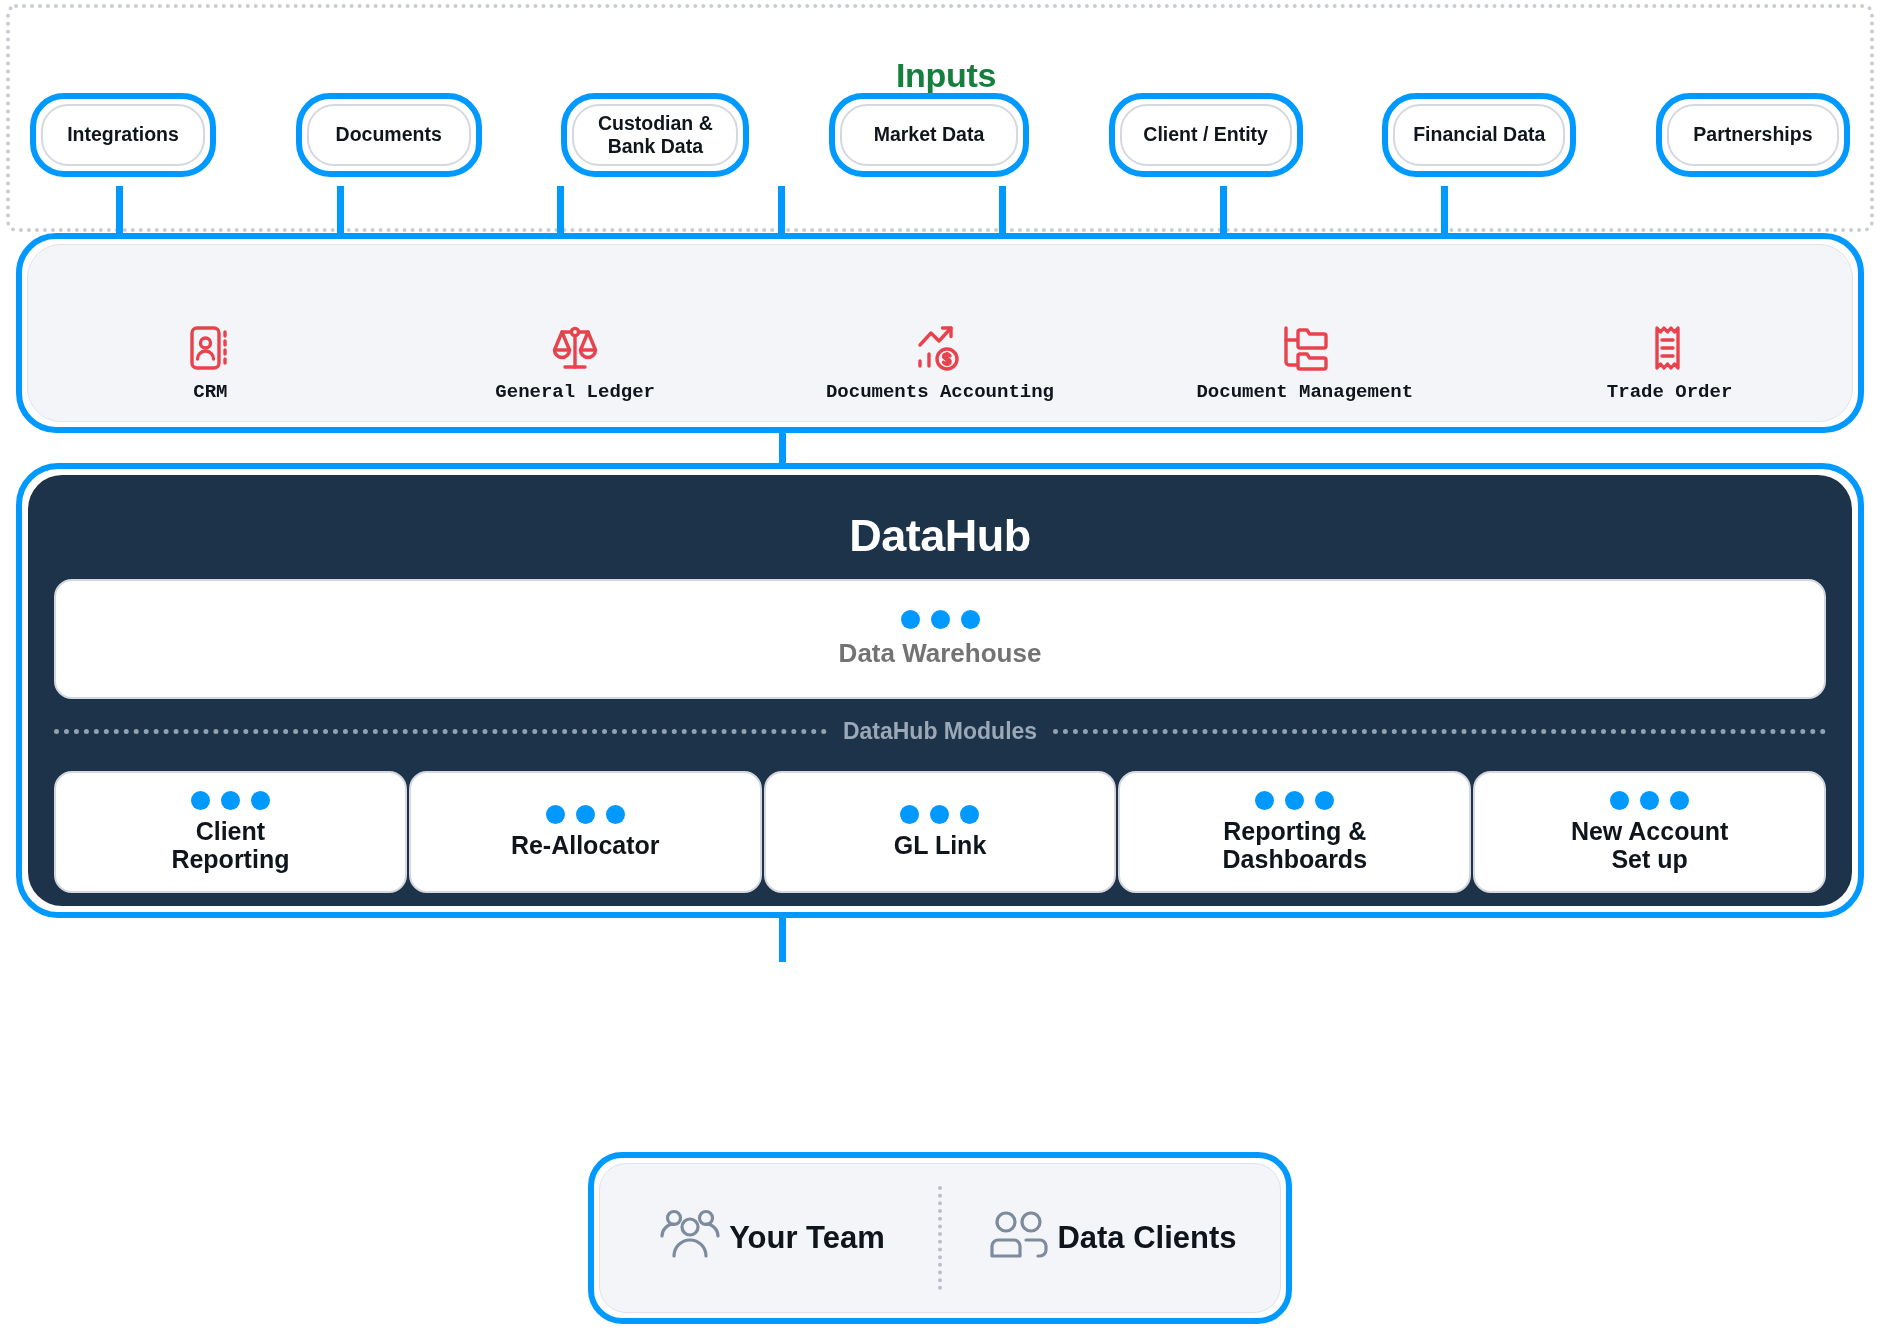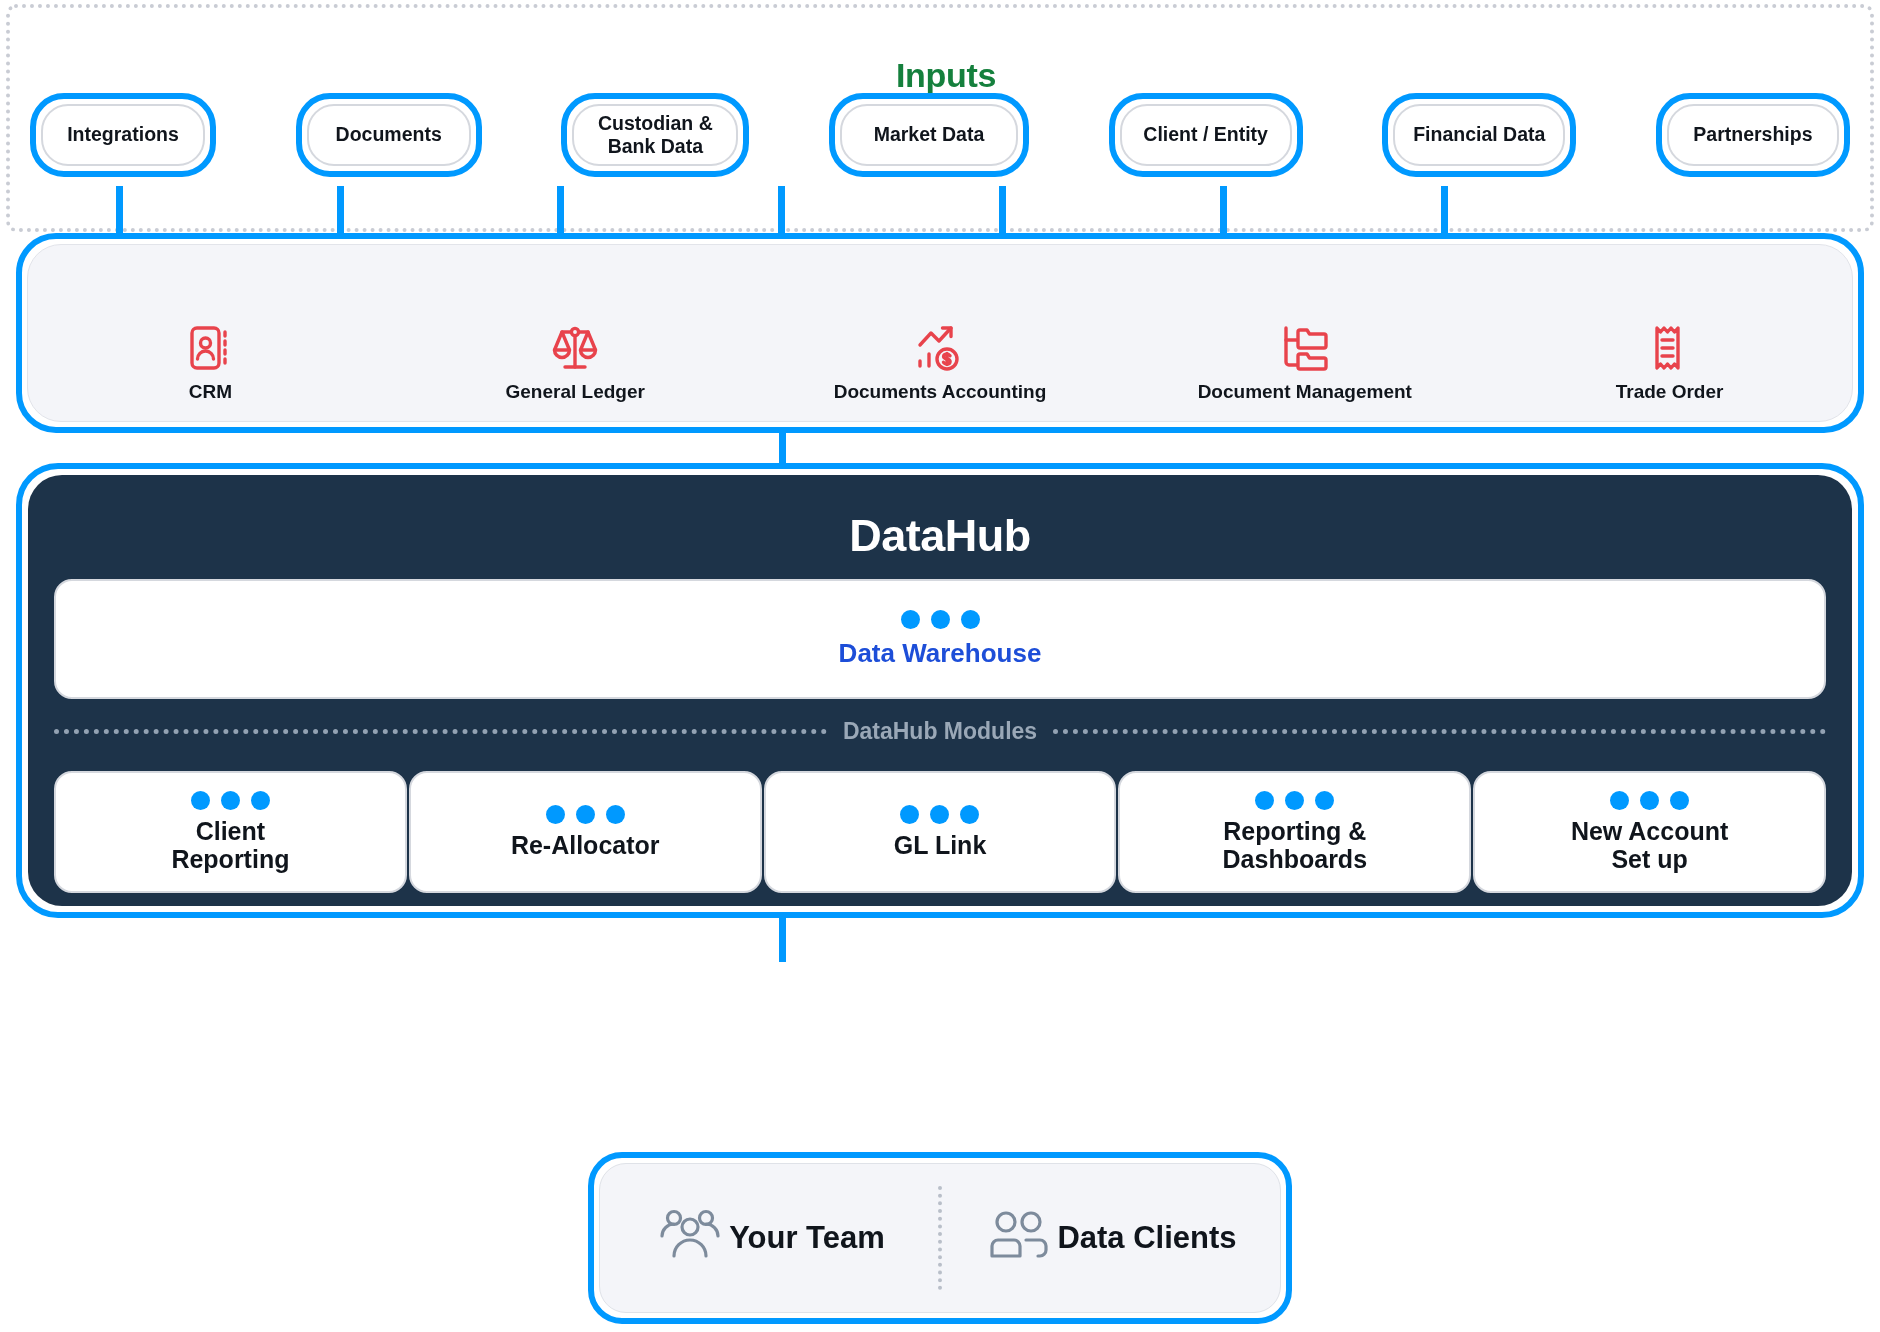--- a/index.html
+++ b/index.html
@@ -130,20 +130,21 @@
   }
 
   .integrations-row {
     position: absolute;
     top: 78px;
     left: 0;
     width: 100%;
     display: flex;
     justify-content: space-around;
     align-items: flex-start;
+    font-family: Liberation Mono, monospace;
   }
 
   .int-item {
     display: flex;
     flex-direction: column;
     align-items: center;
     gap: 8px;
     width: 260px;
   }
 
@@ -212,21 +213,21 @@
   .dots span {
     width: 19px; height: 19px;
     border-radius: 50%;
     background: #0099ff;
     display: block;
   }
 
   .warehouse-label {
     font-size: 26px;
     font-weight: 700;
-    color: #1d4ed8;
+    color: #737373;
   }
 
   .modules-divider {
     position: absolute;
     top: 243px;
     left: 26px;
     right: 26px;
     display: flex;
     align-items: center;
     gap: 16px;

